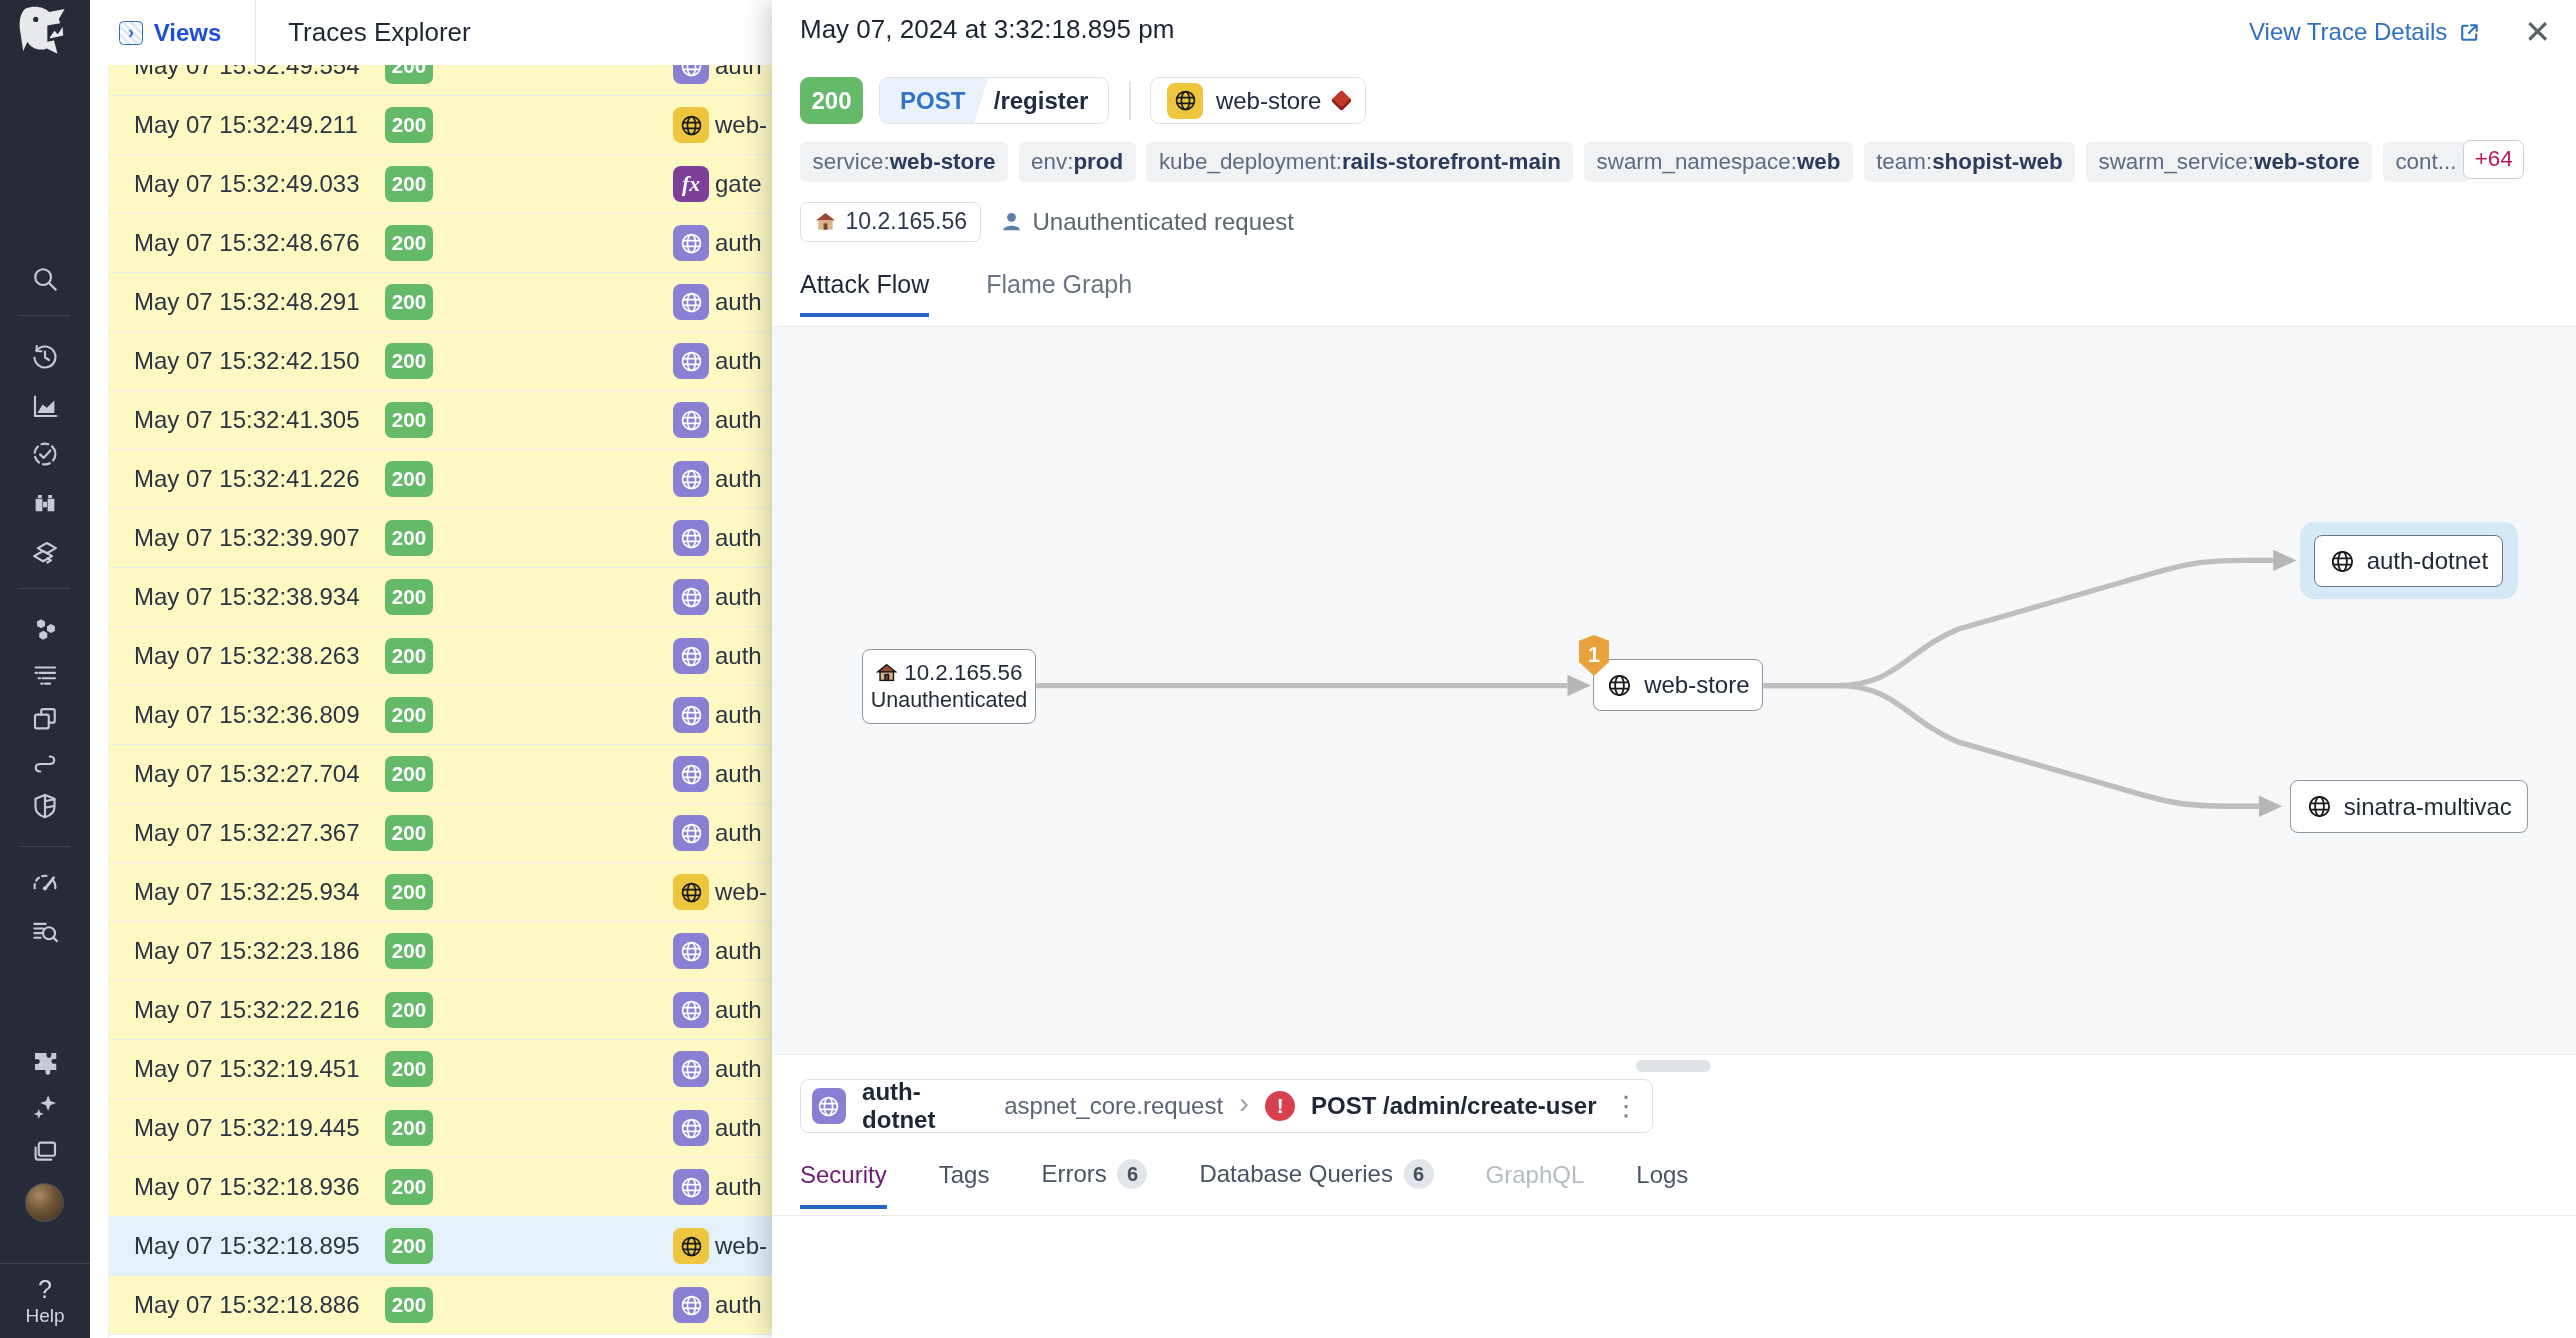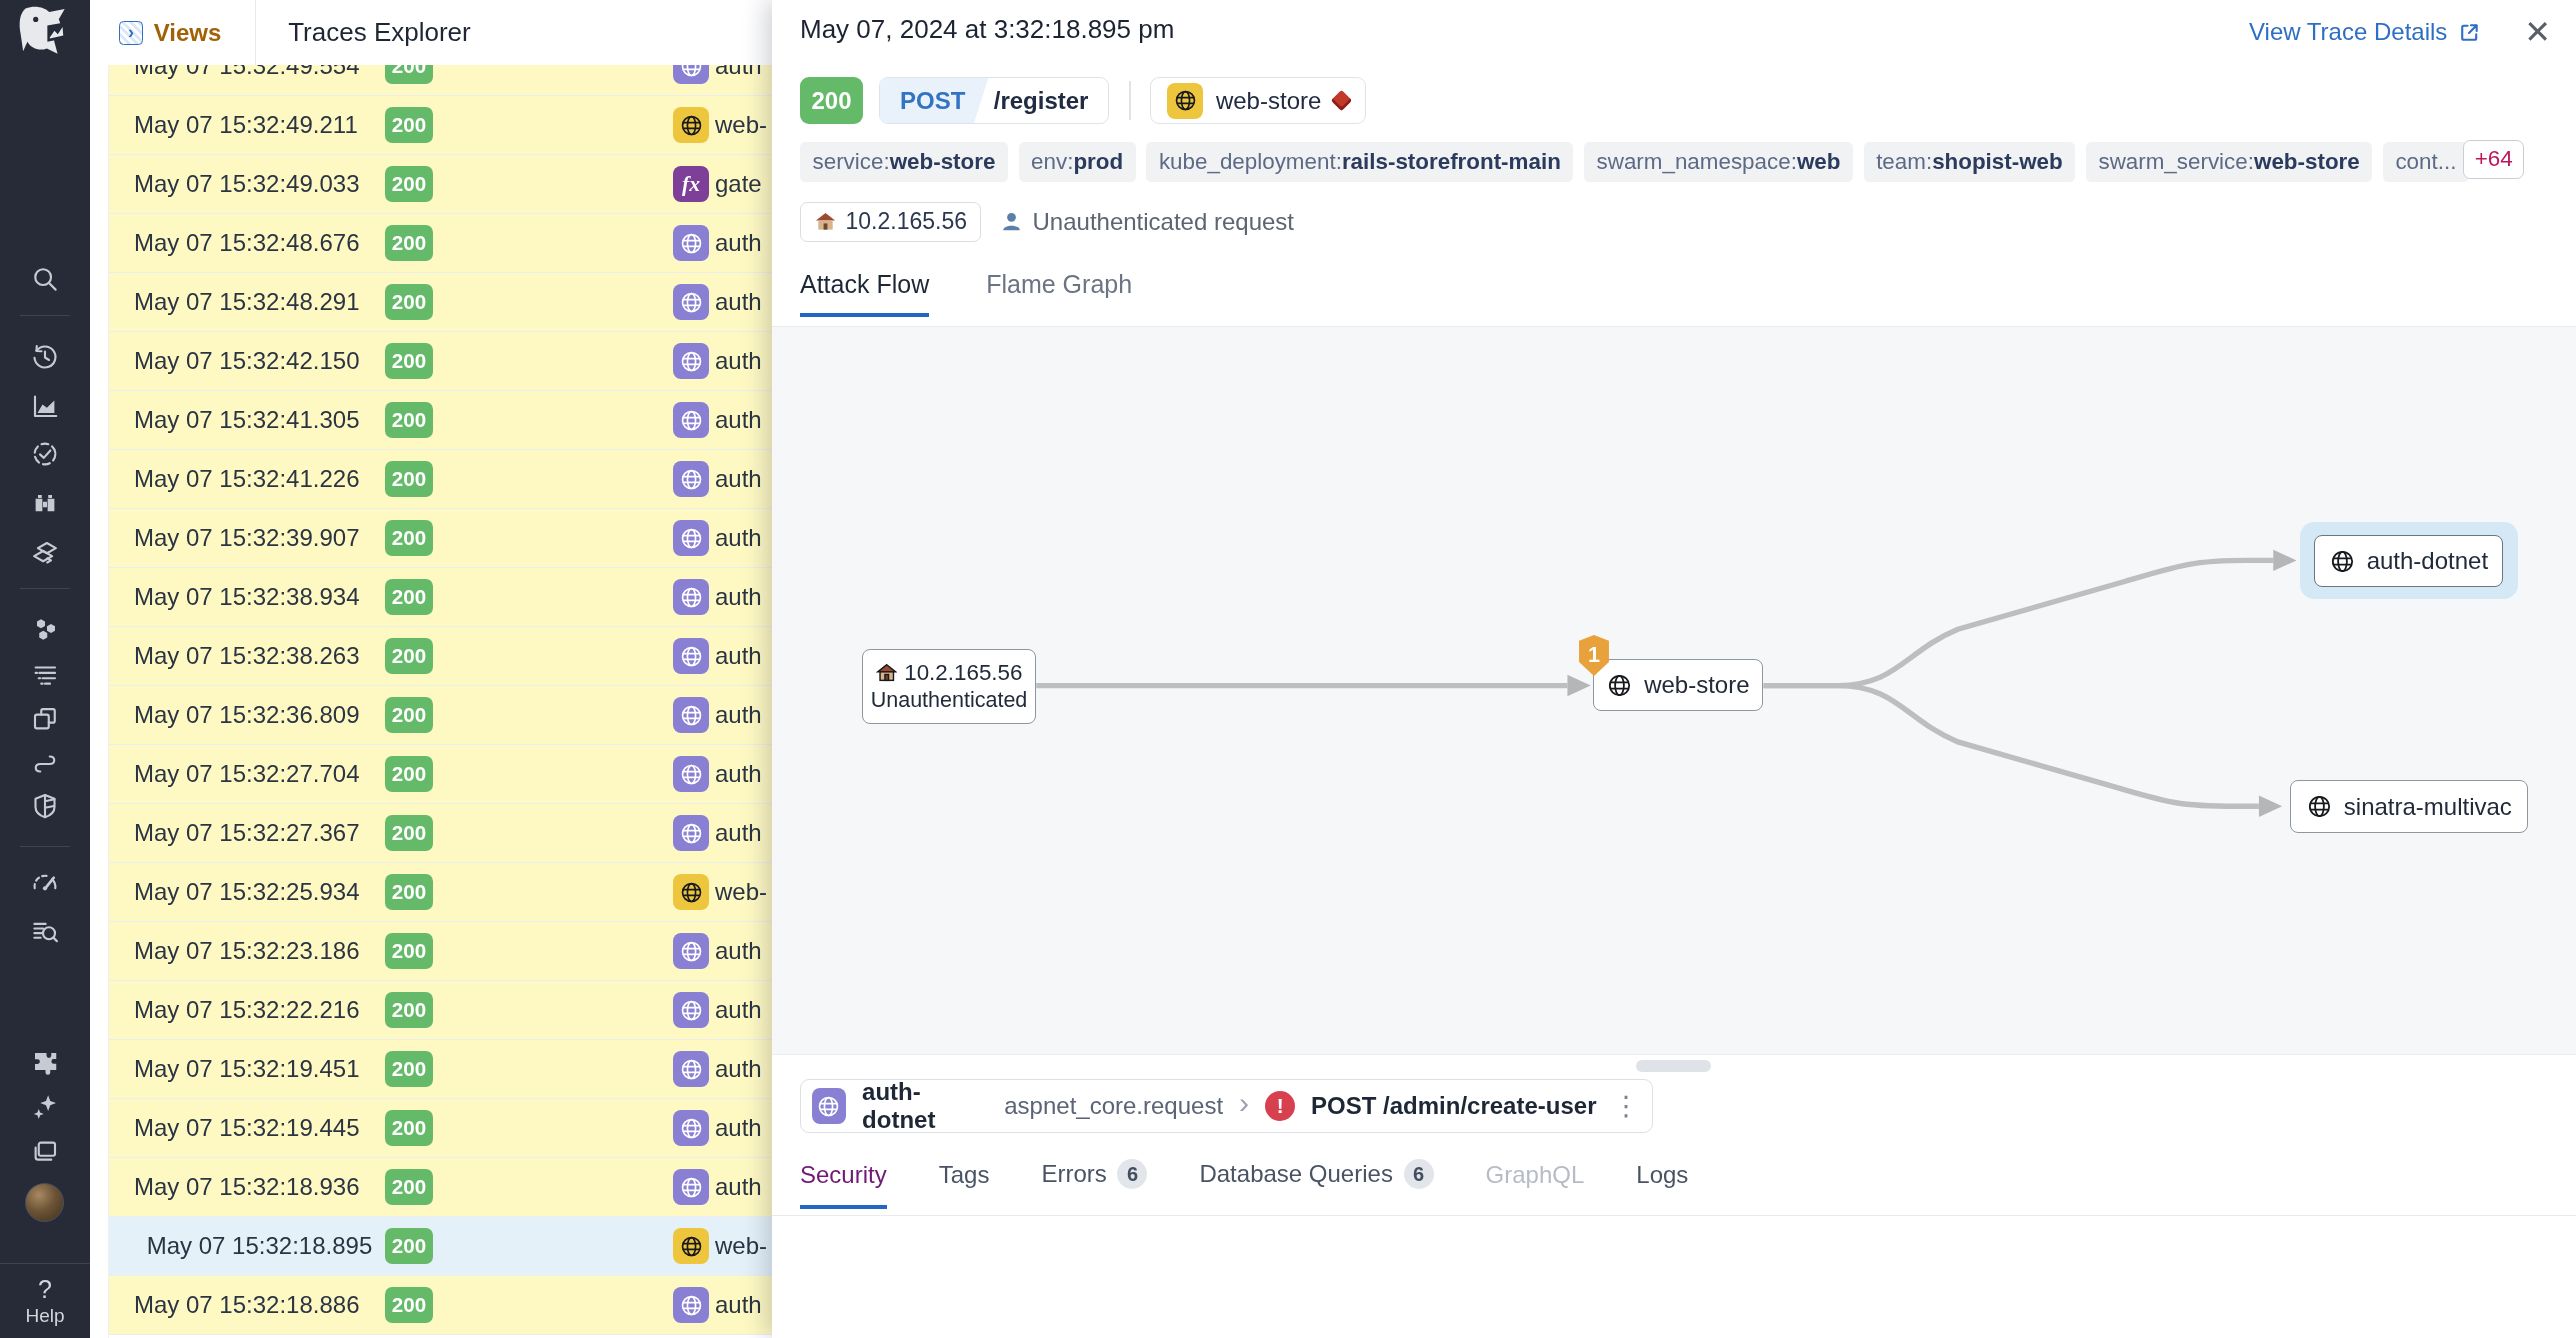--- a/index.html
+++ b/index.html
@@ -28,30 +28,30 @@
   .help-label { font-size:19px; }
 
   
   .listpane { position:absolute; left:90px; top:0; width:683px; height:100%; background:#fff; }
   .topbar { position:relative; height:65px; background:#fff; display:flex; align-items:center; z-index:2; }
   .views-btn { display:flex; align-items:center; gap:10.7px; margin-left:29px; cursor:pointer; }
   .views-ico { width:24px; height:24px; border:1.8px solid #2f6fc3; border-radius:4.5px;
     color:#2f6fc3; font-size:18px; font-weight:bold; display:flex; align-items:center;
     justify-content:center;
     background:repeating-linear-gradient(45deg,#dbe8f7 0 2.7px,#fff 2.7px 5.4px); }
-  .views-label { color:#a16207; font-size:24px; font-weight:600; }
+  .views-label { color:#1d4ed8; font-size:24px; font-weight:600; }
   .topbar-sep { width:0.9px; height:65px; background:#e7e9ec; margin-left:34px; }
   .pane-title { margin-left:32px; font-size:26px; color:#1e2633; }
 
   .rows { position:absolute; left:18px; top:65px; width:665px; bottom:0;
     overflow:hidden; border-left:0.9px solid #eef0f2; }
   .row { position:relative; height:59px; border-bottom:0.9px solid #ecedef;
     display:flex; align-items:center; cursor:pointer; background:#fef9c3; }
   .row:first-of-type { margin-top:-28px; }
-  .row.v-selected { background:#e4f1f9;text-align:center; }
+  .row.v-selected { background:#e4f1f9; }
   .row .time { margin-left:25px; width:251px; font-size:24px; color:#2b3442; white-space:nowrap; }
   .badge200 { width:48px; height:36px; border-radius:7.2px; background:#65ba69; color:#fff;
     font-size:20.6px; font-weight:bold; display:flex; align-items:center; justify-content:center; }
   .svc { position:absolute; left:564px; display:flex; align-items:center; gap:6px; white-space:nowrap; }
   .svc-icon { width:36px; height:36px; border-radius:8px; display:flex; align-items:center;
     justify-content:center; flex:0 0 auto; }
   .svc-icon svg { width:25px; height:25px; stroke:currentColor; fill:none; stroke-width:1.6; }
   .svc-icon .fx-glyph { display:none; font-size:21.5px; font-weight:bold; font-style:italic;
     font-family:"Liberation Serif", serif; }
   .svc-icon.v-globe-purple { background:#8980d4; color:#fff; }

